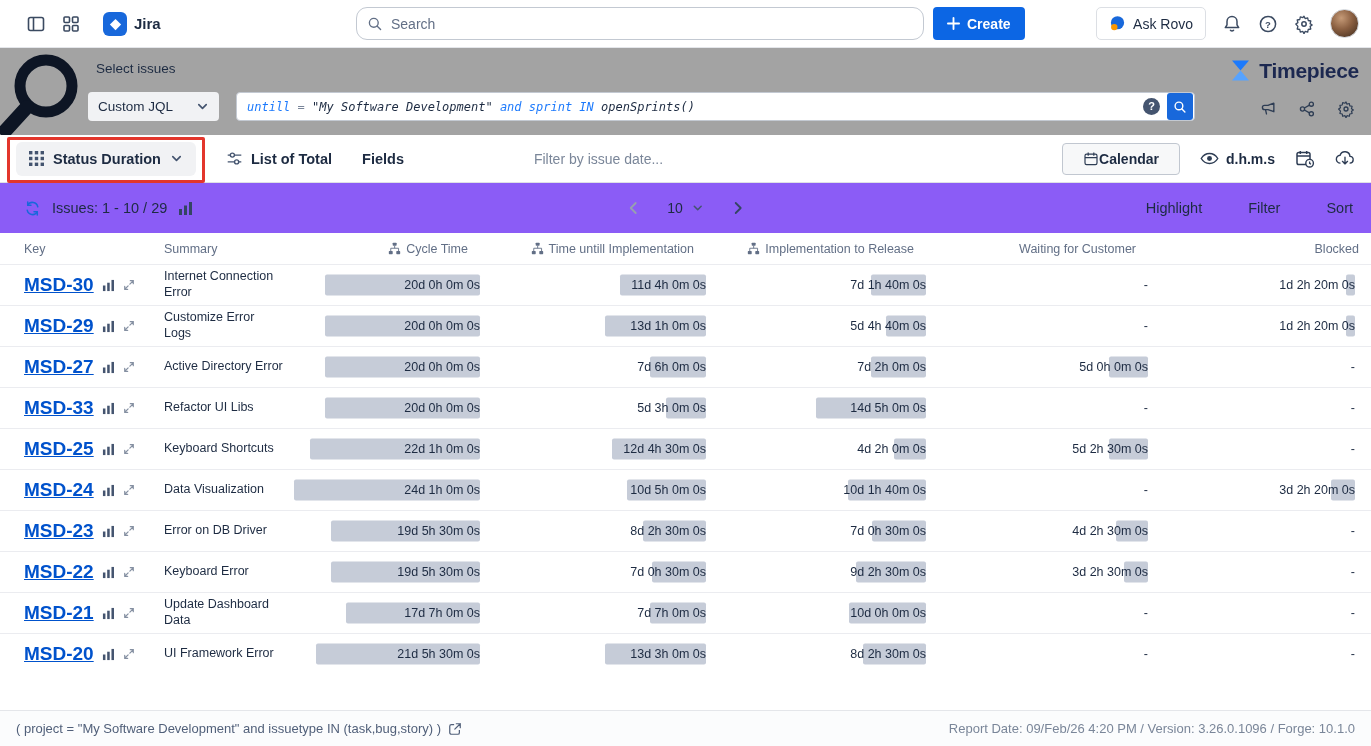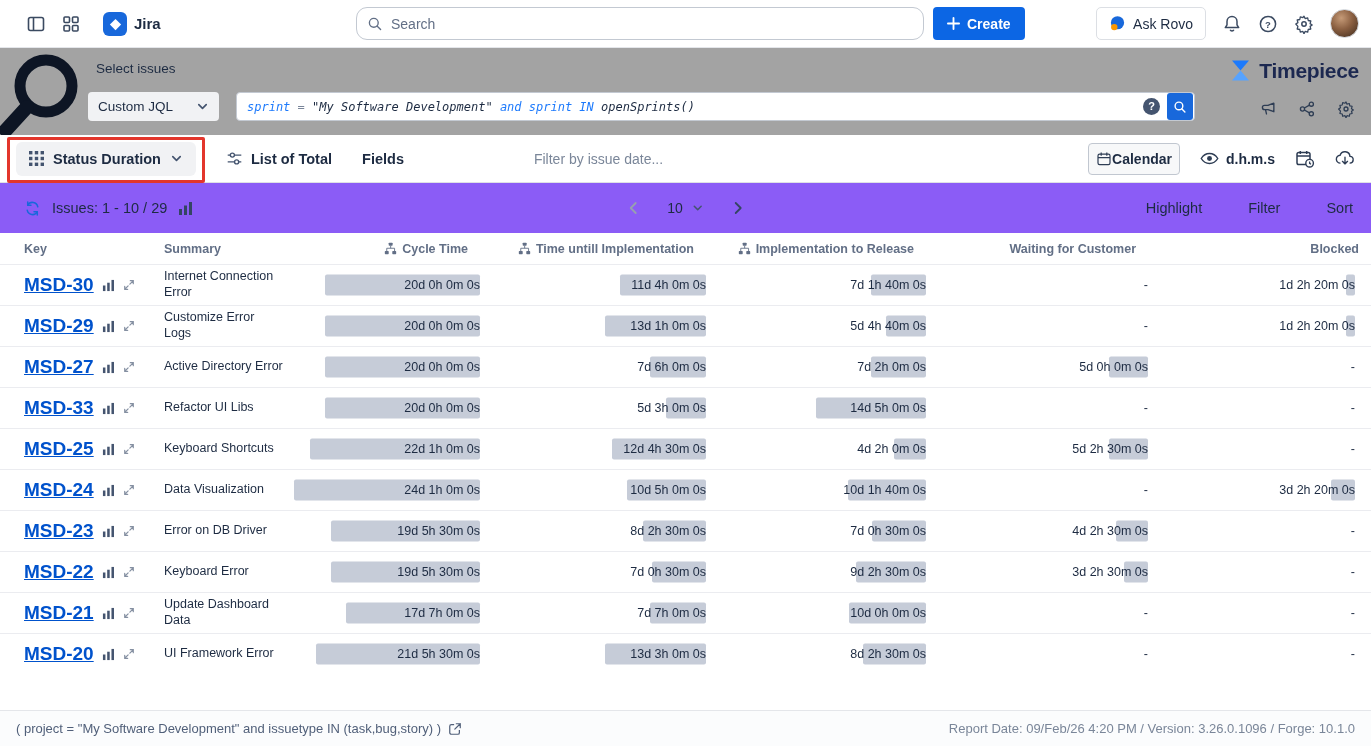--- a/index.html
+++ b/index.html
@@ -51,21 +51,21 @@
 
 .toolbar{position:relative;height:48px;border-bottom:1px solid #dfe1e6;display:flex;align-items:center;padding:0 16px;gap:30px;background:#fff}
 .report-pill{background:#f1f2f4;border-radius:6px;height:34px;display:flex;align-items:center;gap:9px;padding:0 13px;font-weight:700;font-size:14.5px;color:#1d2b42}
 .report-pill svg{color:#44546f}
 .tb-item{display:flex;align-items:center;gap:8px;font-weight:600;font-size:14.5px;color:#1d2b42}
 .statuses-pill{border:1px solid #d5d9e0;border-radius:6px;height:34px;padding:0 12px}
 .tb-item svg{width:17px;height:17px;color:#44546f}
 .warn-icon svg{width:18px;height:18px}
 .date-filter{color:#7a8699;margin-left:100px;font-size:14px}
 .tb-right{margin-left:auto;display:flex;align-items:center;gap:20px;color:#2e3d54}
-.calendar-btn{border:1px solid #c1c7d0;background:#f7f8f9;border-radius:4px;height:32px;display:flex;align-items:center;gap:0;padding:0 7px;font-weight:600;font-size:14px;color:#1d2b42}
+.calendar-btn{border:1px solid #c1c7d0;background:#f7f8f9;border-radius:4px;height:32px;display:flex;align-items:center;gap:0;padding:0 20px;font-weight:600;font-size:14px;color:#1d2b42}
 .calendar-btn svg{width:16px;height:16px;color:#2e3d54}
 .dhms{display:flex;align-items:center;gap:7px;font-weight:700;font-size:14px;color:#1d2b42}
 .dhms svg{width:19px;height:19px;color:#2e3d54}
 .tb-right .tool-icon{width:20px;height:20px}
 
 
 .annotation{position:absolute;left:7px;top:137px;width:198px;height:46px;border:3px solid #e3362c;border-radius:2px;pointer-events:none;z-index:50}
 
 
 .results{position:relative;height:50px;background:#8b5cf6}
@@ -75,21 +75,21 @@
 .pager{position:absolute;left:50%;top:0;height:100%;transform:translateX(-50%);display:flex;align-items:center;gap:27px}
 .pager .chev{width:14px;height:14px}
 .chev-left{color:#97a0af}
 .chev-right{color:#344563}
 .page-size{display:flex;align-items:center;gap:9px;font-size:14px;color:#1d2b42}
 .page-size svg{width:12px;height:12px;color:#44546f}
 .res-right{position:absolute;right:18px;top:0;height:100%;display:flex;align-items:center;gap:46px;font-size:14.5px;font-weight:500;color:#1d2b42}
 
 
 table{width:1371px;border-collapse:collapse;table-layout:fixed;background:#fff}
-thead th{font-size:12.5px;color:#626f86;font-weight:700;padding:9px 8px 8px;vertical-align:middle;white-space:nowrap}
+thead th{font-size:12.5px;color:#626f86;font-weight:400;padding:9px 8px 8px;vertical-align:middle;white-space:nowrap}
 th.left{text-align:left}
 th.dur{text-align:right;padding-right:20px}
 th.col-blocked{padding-right:12px}
 th.col-key{padding-left:24px}
 th.col-summary{padding-left:14px}
 .hicon{display:inline-block;width:13px;height:13px;vertical-align:-2px;margin-right:5px;color:#626f86}
 .hicon svg{width:13px;height:13px}
 tbody td{border-top:1px solid #ebecf0;font-size:12.5px;color:#1d2b42;height:41px;padding:4px 8px;vertical-align:middle}
 td.col-key{padding-left:24px}
 .key-wrap{display:flex;align-items:center;gap:8px}
@@ -190,21 +190,21 @@
       </svg>
   </div>
   <div class="select-label">Select issues</div>
   <button class="jql-mode">
     <span>Custom JQL</span>
     <svg viewBox="0 0 14 14">
         <path d="M3 5l4 4 4-4" fill="none" stroke="currentColor" stroke-width="1.8" stroke-linecap="round" stroke-linejoin="round"></path>
       </svg>
   </button>
   <div class="jql-box">
-    <div class="jql-text"><span class="jql-keyword">sprint </span><span class="jql-operator">= </span><span class="jql-string">"My Software Development" </span><span class="jql-keyword">and sprint IN </span><span class="jql-plain">openSprints()</span></div>
+    <div class="jql-text"><span class="jql-keyword">untill </span><span class="jql-operator">= </span><span class="jql-string">"My Software Development" </span><span class="jql-keyword">and sprint IN </span><span class="jql-plain">openSprints()</span></div>
     <span class="jql-help">?</span>
     <button class="jql-search">
       <svg viewBox="0 0 20 20">
           <circle cx="8.5" cy="8.5" r="5.5" fill="none" stroke="currentColor" stroke-width="2"></circle>
           <line x1="12.8" y1="12.8" x2="17" y2="17" stroke="currentColor" stroke-width="2" stroke-linecap="round"></line>
         </svg>
     </button>
   </div>
   <div class="brand">
     <svg viewBox="0 0 20 20">

